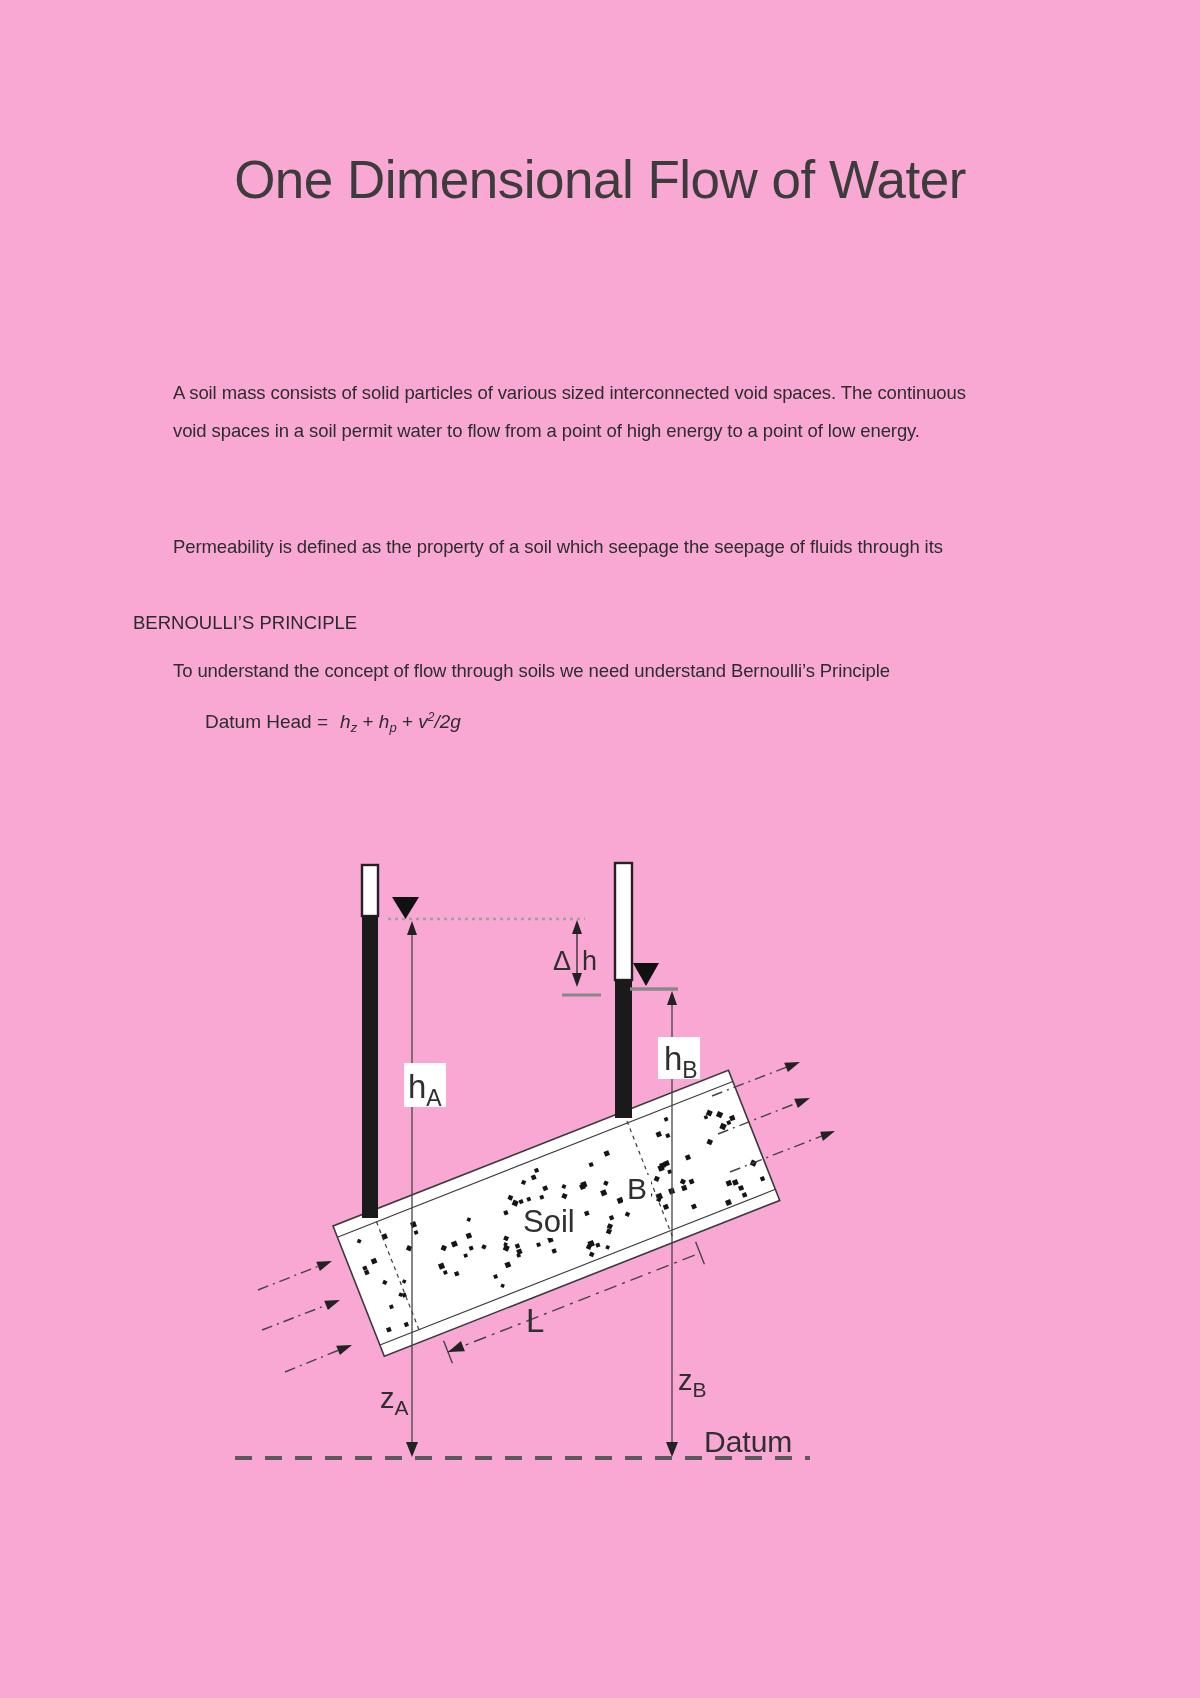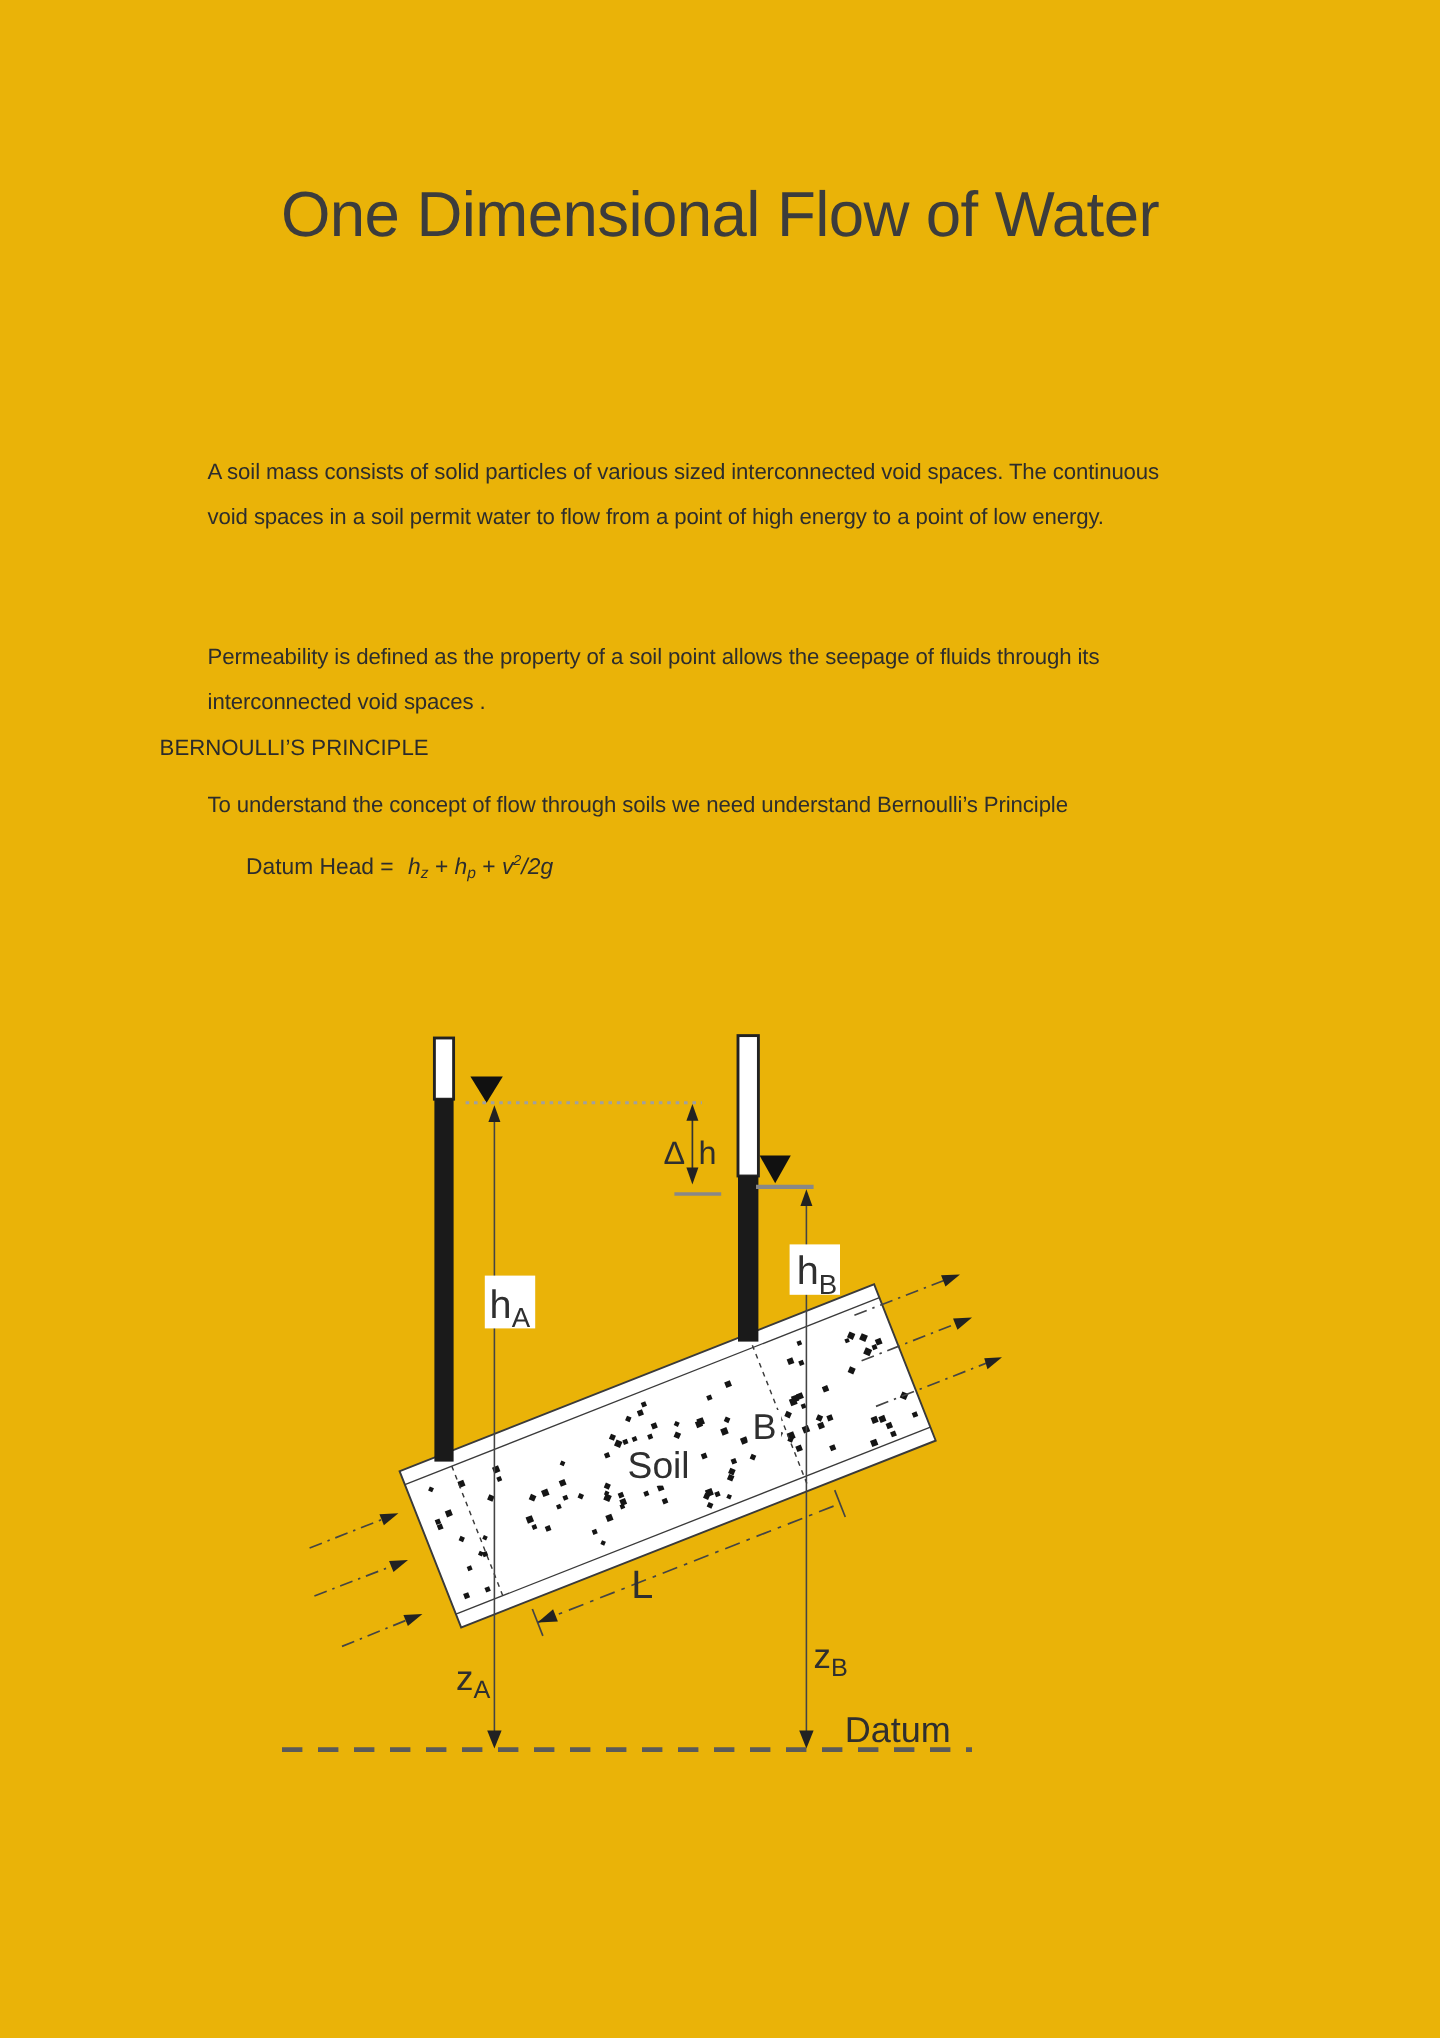--- a/index.html
+++ b/index.html
@@ -1,21 +1,21 @@
 <!DOCTYPE html>
 <html><head>
 <meta charset="utf-8">
 <style>
   * { margin: 0; padding: 0; box-sizing: border-box; }
   html, body { background: #ffffff; }
   .page {
     position: relative;
     width: 1200px;
     height: 1698px;
-    background: #eab308;
+    background: #f9a8d4;
     overflow: hidden;
     font-family: "Liberation Sans", sans-serif;
     color: #2d2d2d;
   }
   .content { position: absolute; left: 133px; top: 0; width: 934px; }
   .title-block { position: absolute; left: 0; top: 140px; width: 934px; text-align: center; }
   .title-line {
     font-size: 53px; line-height: 80px; font-weight: 400;
     color: #3c3c3c; letter-spacing: -0.5px; white-space: nowrap;
   }
@@ -51,22 +51,21 @@
 
     <div class="para" style="top:374px">
       <div class="body-line">A soil mass consists of solid particles of various sized interconnected void spaces. The continuous</div>
       <div class="body-line">void spaces in a soil permit water to flow from a point of high energy to a point of low energy.</div>
     </div>
 
     <div class="para" style="top:450px">
     </div>
 
     <div class="para" style="top:528px">
-      <div class="body-line">Permeability is defined as the property of a soil point allows the seepage of fluids through its</div>
-      <div class="body-line">interconnected void spaces .</div>
+      <div class="body-line">Permeability is defined as the property of a soil which seepage the seepage of fluids through its</div>
     </div>
 
     <div class="para" style="top:604px">
       <div class="heading-line">BERNOULLI’S PRINCIPLE</div>
     </div>
 
     <div class="para" style="top:652px">
       <div class="body-line">To understand the concept of flow through soils we need understand Bernoulli’s Principle</div>
     </div>
 

